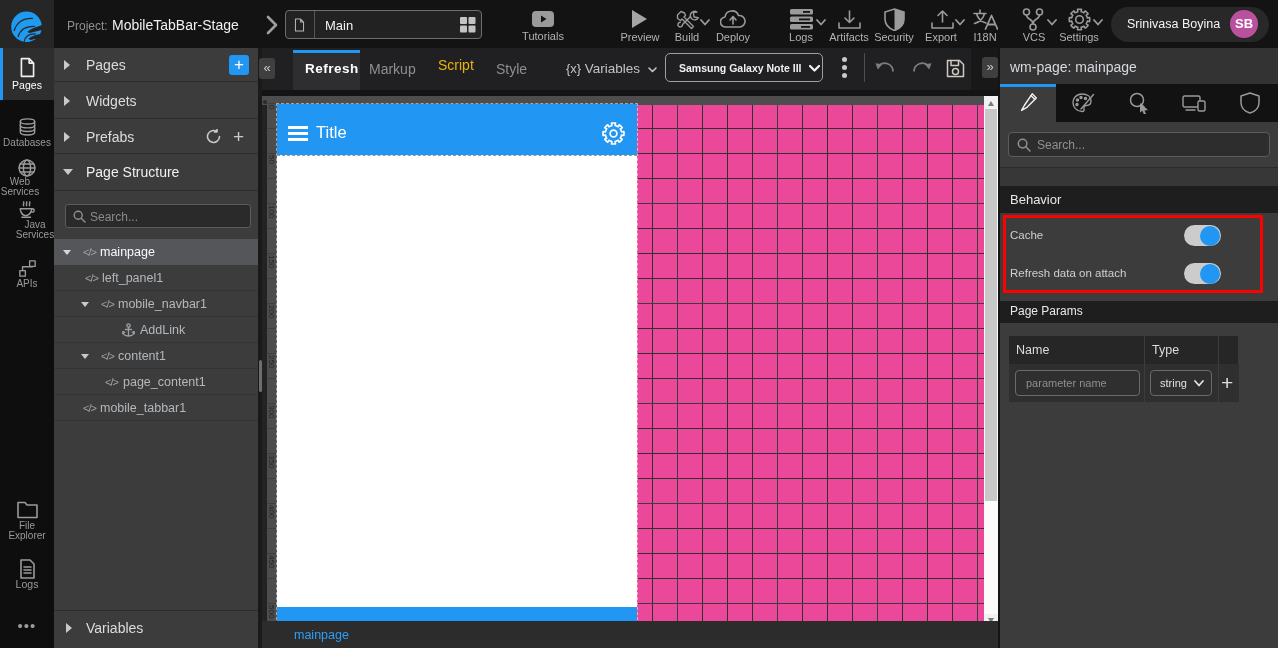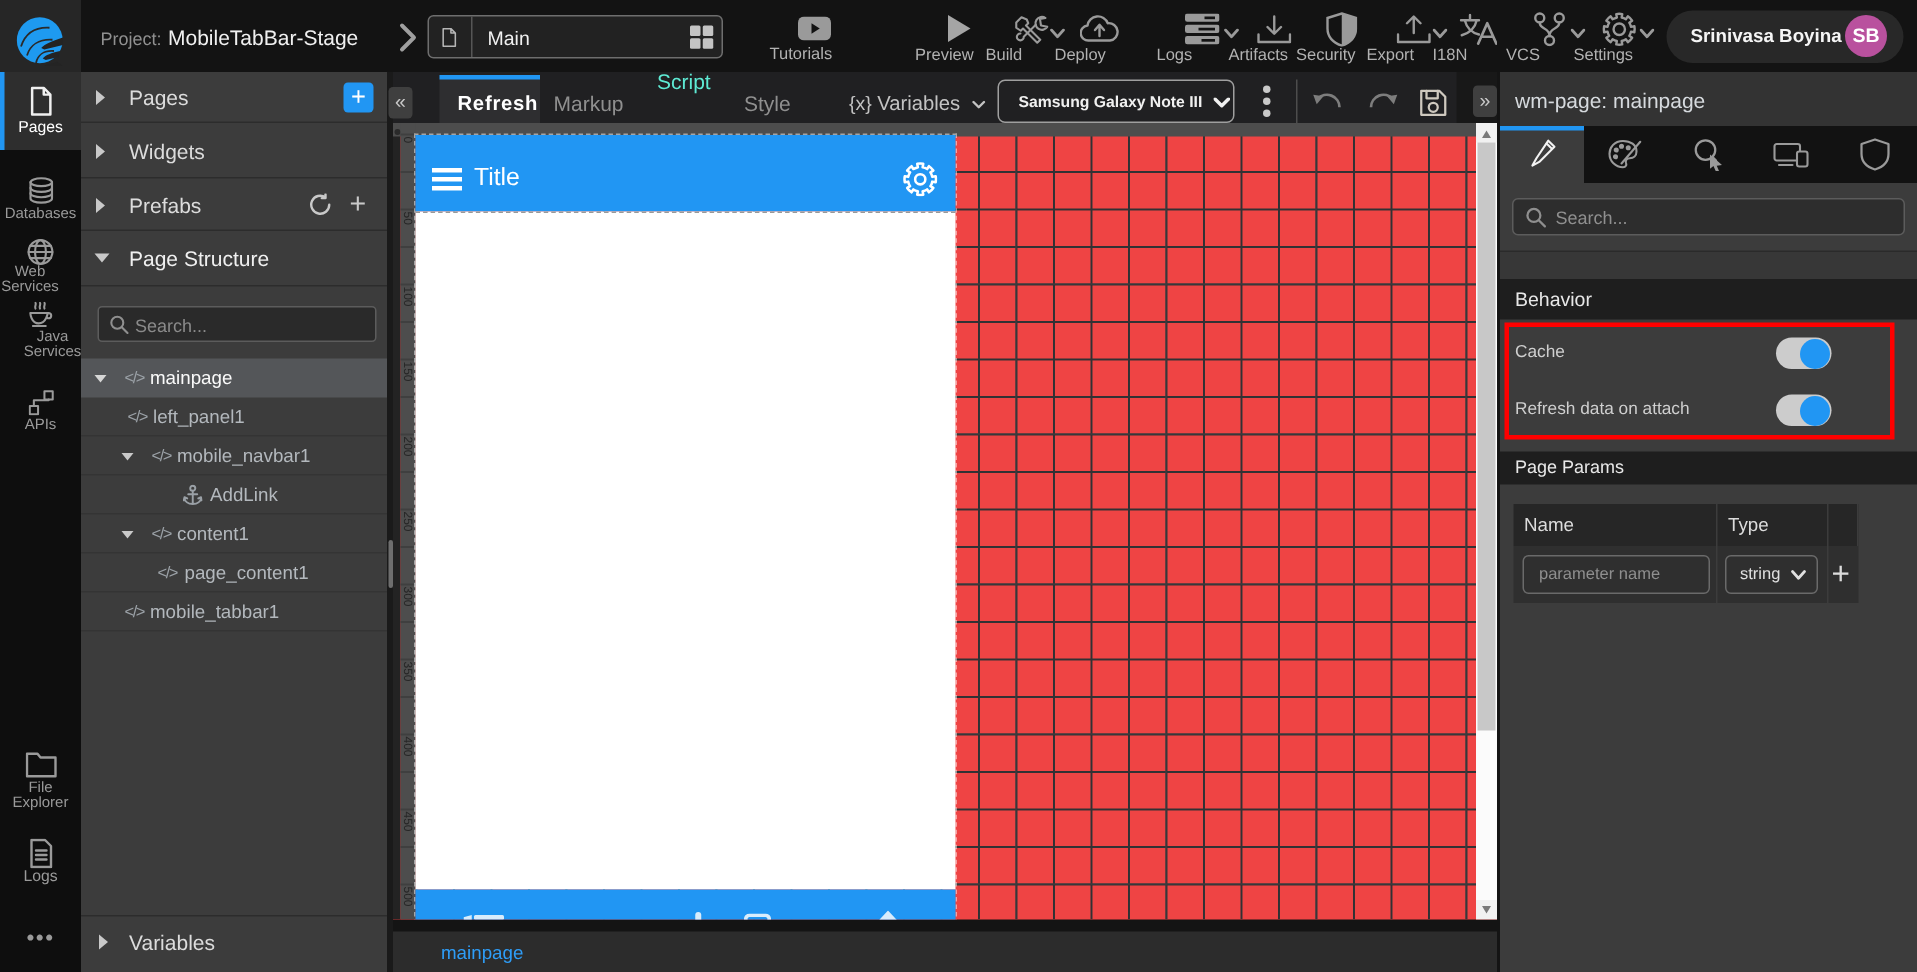--- a/index.html
+++ b/index.html
@@ -1,17 +1,17 @@
 <!DOCTYPE html>
 <html><head><meta charset="utf-8"><style>
 *{margin:0;padding:0;box-sizing:border-box;font-family:"Liberation Sans",sans-serif}
 html,body{width:1278px;height:648px;background:#141414;overflow:hidden;position:relative}
 .a{position:absolute}
 .ic{stroke:#9a9a9a;fill:none;stroke-width:1.6;stroke-linecap:round;stroke-linejoin:round}
-.tblab{color:#b2b2b2;font-size:11px;text-align:left;position:absolute}
+.tblab{color:#b2b2b2;font-size:11px;text-align:center;position:absolute}
 .rlab{color:#9a9a9a;font-size:10.5px;text-align:center;position:absolute;line-height:11px}
 .shead{color:#dcdcdc;font-size:13.5px}
 .trow{position:absolute;left:0;width:204px;height:26px;color:#b3b8bd;font-size:12.5px;line-height:26px;border-bottom:1px solid #343434}
 .code{color:#9aa0a6;font-size:11px;letter-spacing:-1px}
 </style></head><body>
 
 <div class="a" style="left:0;top:0;width:1278px;height:48px;background:#131313"></div>
 <div class="a" style="left:0;top:0;width:54px;height:48px;background:#262626"></div>
 <svg class="a" style="left:11px;top:11px" width="32" height="33" viewBox="0 0 32 33">
   <circle cx="15.5" cy="15.8" r="15.3" fill="#1e9af0"></circle>
@@ -127,21 +127,21 @@
 <svg class="a ic" style="left:1068px;top:8px" width="23" height="23" viewBox="0 0 23 23">
  <circle cx="11.5" cy="11.5" r="3.8"></circle>
  <path d="M9.9 3.7 A8.0 8.0 0 0 1 9.9 3.7 L9.5 1.4 A10.3 10.3 0 0 1 13.5 1.4 L13.1 3.7 A8.0 8.0 0 0 1 15.9 4.8 A8.0 8.0 0 0 1 15.9 4.8 L17.2 2.9 A10.3 10.3 0 0 1 20.1 5.8 L18.2 7.1 A8.0 8.0 0 0 1 19.3 9.9 A8.0 8.0 0 0 1 19.3 9.9 L21.6 9.5 A10.3 10.3 0 0 1 21.6 13.5 L19.3 13.1 A8.0 8.0 0 0 1 18.2 15.9 A8.0 8.0 0 0 1 18.2 15.9 L20.1 17.2 A10.3 10.3 0 0 1 17.2 20.1 L15.9 18.2 A8.0 8.0 0 0 1 13.1 19.3 A8.0 8.0 0 0 1 13.1 19.3 L13.5 21.6 A10.3 10.3 0 0 1 9.5 21.6 L9.9 19.3 A8.0 8.0 0 0 1 7.1 18.2 A8.0 8.0 0 0 1 7.1 18.2 L5.8 20.1 A10.3 10.3 0 0 1 2.9 17.2 L4.8 15.9 A8.0 8.0 0 0 1 3.7 13.1 A8.0 8.0 0 0 1 3.7 13.1 L1.4 13.5 A10.3 10.3 0 0 1 1.4 9.5 L3.7 9.9 A8.0 8.0 0 0 1 4.8 7.1 A8.0 8.0 0 0 1 4.8 7.1 L2.9 5.8 A10.3 10.3 0 0 1 5.8 2.9 L7.1 4.8 Z"></path>
 </svg>
 <svg class="a ic" style="left:1093px;top:19px;stroke-width:1.8" width="10" height="7" viewBox="0 0 10 7">
     <path d="M1 1 L5 5.5 L9 1"></path>
   </svg>
 <div class="tblab" style="left:1049px;top:31px;width:60px">Settings</div>
 
 <div class="a" style="left:1111px;top:7px;width:158px;height:35px;background:#282828;border-radius:18px"></div>
-<div class="a" style="left:1127px;top:17px;font-size:12.5px;font-weight:bold;color:#f5f5f5">Srinivasa Boyina</div>
+<div class="a" style="left:1127px;top:17px;font-size:12.5px;font-weight:normal;color:#f5f5f5">Srinivasa Boyina</div>
 <div class="a" style="left:1230px;top:10px;width:28px;height:28px;border-radius:50%;background:#b9519e;color:#fff;font-size:13px;font-weight:bold;text-align:center;line-height:28px">SB</div>
 
 <div class="a" style="left:0;top:48px;width:54px;height:600px;background:#0e0e0e"></div>
 <div class="a" style="left:0;top:48px;width:54px;height:52px;background:#2e2e2e;border-left:3px solid #2196f3"></div>
 <svg class="a ic" style="left:19px;top:57px;stroke:#f0f0f0;stroke-width:1.5" width="17" height="21" viewBox="0 0 15 19">
     <path d="M2 1.5 H9 L13 5.5 V17.5 H2 Z M9 1.5 V5.5 H13"></path>
   </svg>
 <div class="rlab" style="left:0;top:80px;width:54px;color:#fff">Pages</div>
 
 <svg class="a ic" style="left:19px;top:118px" width="17" height="18" viewBox="0 0 19 20">
@@ -256,21 +256,21 @@
 <div class="a" style="left:54px;top:610px;width:204px;height:1px;background:#2c2c2c"></div>
 <div class="a shead" style="left:86px;top:620px;font-size:14px">Variables</div>
 <div class="a" style="left:66px;top:623px;width:0;height:0;border-left:6px solid #c9c9c9;border-top:5px solid transparent;border-bottom:5px solid transparent"></div>
 
 <div class="a" style="left:262px;top:48px;width:736px;height:42px;background:#202022"></div>
 <div class="a" style="left:971px;top:48px;width:27px;height:42px;background:#181818"></div>
 <div class="a" style="left:259px;top:58px;width:16px;height:21px;background:#3f3f3f;border-radius:3px;color:#c9c9c9;font-size:13px;text-align:center;line-height:20px">«</div>
 <div class="a" style="left:293px;top:50px;width:67px;height:40px;background:#2e2e30;border-top:3px solid #2196f3"></div>
 <div class="a" style="left:305px;top:61px;color:#fff;font-size:13.5px;font-weight:600;letter-spacing:0.5px">Refresh</div>
 <div class="a" style="left:369px;top:61px;color:#8f8f8f;font-size:14px">Markup</div>
-<div class="a" style="left:438px;top:46px;color:#5eead4;font-size:14px">Script</div>
+<div class="a" style="left:438px;top:57px;color:#eab308;font-size:14px">Script</div>
 <div class="a" style="left:496px;top:61px;color:#8f8f8f;font-size:14px">Style</div>
 <div class="a" style="left:566px;top:61px;color:#c3c3c3;font-size:13px">{x} <span style="font-size:13.5px">Variables</span></div>
 <svg class="a ic" style="left:648px;top:67px;stroke:#c3c3c3;stroke-width:1.6" width="9" height="6" viewBox="0 0 9 6">
     <path d="M1 1 L4.5 4.5 L8 1"></path>
   </svg>
 <div class="a" style="left:665px;top:53px;width:158px;height:29px;border:1px solid #9f9f9f;border-radius:5px"></div>
 <div class="a" style="left:679px;top:62px;color:#f0f0f0;font-size:10.5px;font-weight:bold">Samsung Galaxy Note III</div>
 <svg class="a ic" style="left:809px;top:65px;stroke:#f0f0f0;stroke-width:2.3" width="11" height="7" viewBox="0 0 11 7">
     <path d="M1 1 L5.5 5.5 L10 1"></path>
   </svg>
@@ -286,21 +286,21 @@
     <path d="M17.5 7 A 8.3 8.3 0 0 0 3 12.5" fill="none" stroke="#7d7d7d" stroke-width="1.8"></path>
     <path d="M20.5 4.2 L13.7 5.2 L18.2 10.5 Z" fill="#7d7d7d"></path>
   </svg>
 <svg class="a ic" style="left:946px;top:59px;stroke:#cfc9bf;stroke-width:1.5" width="19" height="19" viewBox="0 0 19 19">
     <path d="M1.5 1.5 H13.5 L17.5 5.5 V17.5 H1.5 Z"></path>
     <path d="M5 1.5 V6.5 H12.5 V1.5"></path>
     <circle cx="9.5" cy="12.5" r="3"></circle>
   </svg>
 <div class="a" style="left:982px;top:57px;width:16px;height:21px;background:#3f3f3f;border-radius:3px;color:#c9c9c9;font-size:13px;text-align:center;line-height:20px">»</div>
 
-<div class="a" style="left:262px;top:82px;width:736px;height:531px;background:#ef4444;overflow:hidden">
+<div class="a" style="left:262px;top:96px;width:736px;height:531px;background:#ec4899;overflow:hidden">
   <div class="a" style="left:15px;top:0;width:707px;height:531px;background-image:
     linear-gradient(90deg,#3e3e41 0 1px,transparent 1px),
     linear-gradient(#3e3e41 0 1px,transparent 1px),
     linear-gradient(90deg,#313134 0 1px,transparent 1px),
     linear-gradient(#313134 0 1px,transparent 1px);
     background-size:100px 100%,100% 100px,25px 100%,100% 25px;
     background-position:0 0,0 7px,0 0,0 7px"></div>
 
   <div class="a" style="left:0;top:0;width:5px;height:531px;background:#232323"></div>
   <div class="a" style="left:0;top:0;width:722px;height:9px;background:#4d4d4d"></div>

